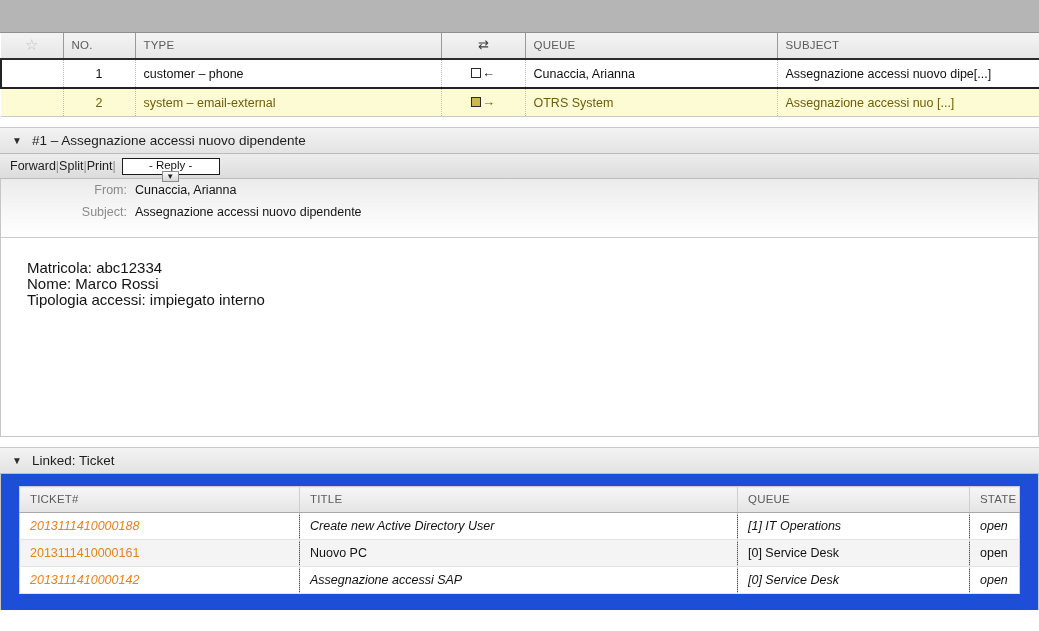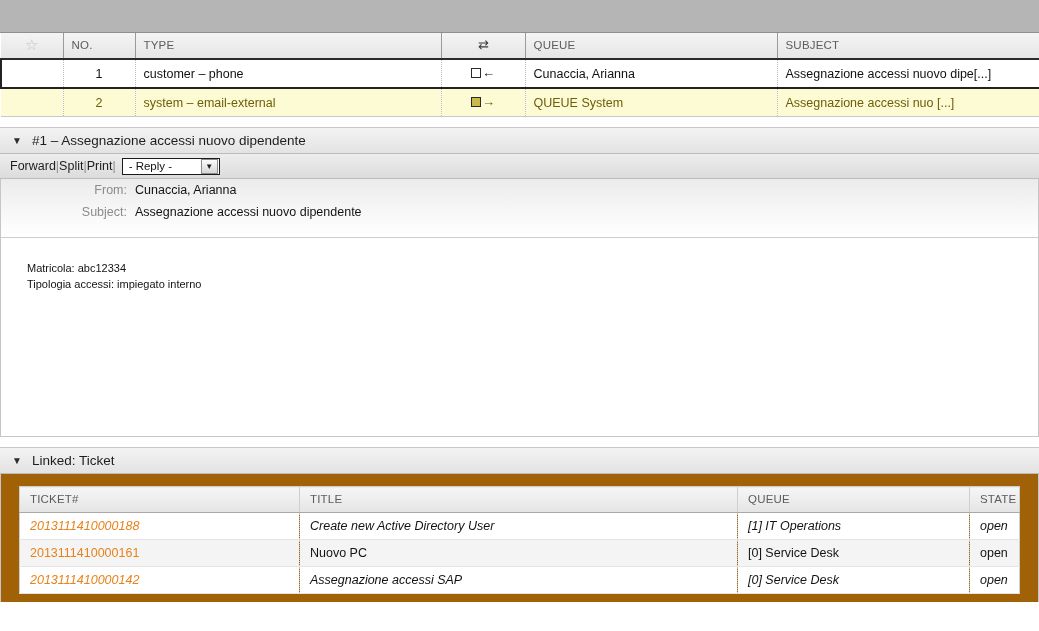--- a/index.html
+++ b/index.html
@@ -130,22 +130,22 @@
   .mini-select {
     margin-left: 6px;
     height: 17px;
     width: 98px;
     border: 1px solid #1b1b1b;
     background: #ffffff;
     display: inline-flex;
     align-items: center;
     justify-content: space-between;
     font-size: 11.5px;
-    padding-left: 6px;
     box-sizing: border-box;
+    flex-direction: column;
   }
   .mini-select .sel-arrow {
     width: 17px;
     height: 15px;
     margin-right: 1px;
     border: 1px solid #8b8b8b;
     background: linear-gradient(to bottom, #fbfbfb 0%, #d6d6d6 100%);
     display: inline-flex;
     align-items: center;
     justify-content: center;
@@ -182,32 +182,32 @@
     color: #141414;
     font-size: 12.5px;
   }
 
   .body-zone {
     padding: 22px 0 0 26px;
     min-height: 176px;
     background: #ffffff;
   }
   .body-line {
-    font-size: 11px;
+    font-size: 15px;
     color: #131313;
     line-height: 16px;
     white-space: pre;
   }
 
   
   .linked-body {
-    background: #a16207;
+    background: #1d4ed8;
     border-left: 1px solid #c6c6c6;
     border-right: 1px solid #c6c6c6;
-    padding: 12px 18px 8px 18px;
+    padding: 12px 18px 16px 18px;
     box-sizing: border-box;
   }
   .linked-table {
     width: 100%;
     border-collapse: collapse;
     table-layout: fixed;
     border: 1px solid #cfcfcf;
   }
   .linked-table th {
     height: 20px;
@@ -289,21 +289,21 @@
     <tr class="row-seen">
       <td></td>
       <td class="ctr">2</td>
       <td>system – email-external</td>
       <td class="ctr">
         <span class="box-out">
           <span class="sq filled"></span>
             <span class="arw olive">→</span>
         </span>
       </td>
-      <td>QUEUE System</td>
+      <td>OTRS System</td>
       <td class="last">Assegnazione accessi nuo [...]</td>
     </tr>
   </tbody>
 </table>
 
 <div class="widget">
 
   <div class="widget-head">
     <span class="tri">▼</span>
     <span>#1 – Assegnazione accessi nuovo dipendente</span>
@@ -329,20 +329,21 @@
         <div class="meta-value">Cunaccia, Arianna</div>
       </div>
       <div class="meta-row">
         <div class="meta-label">Subject:</div>
         <div class="meta-value">Assegnazione accessi nuovo dipendente</div>
       </div>
     </div>
 
     <div class="body-zone">
       <div class="body-line">Matricola: abc12334</div>
+      <div class="body-line">Nome: Marco Rossi</div>
       <div class="body-line">Tipologia accessi: impiegato interno</div>
     </div>
   </div>
 </div>
 
 <div class="widget">
 
   <div class="widget-head">
     <span class="tri">▼</span>
     <span>Linked: Ticket</span>

